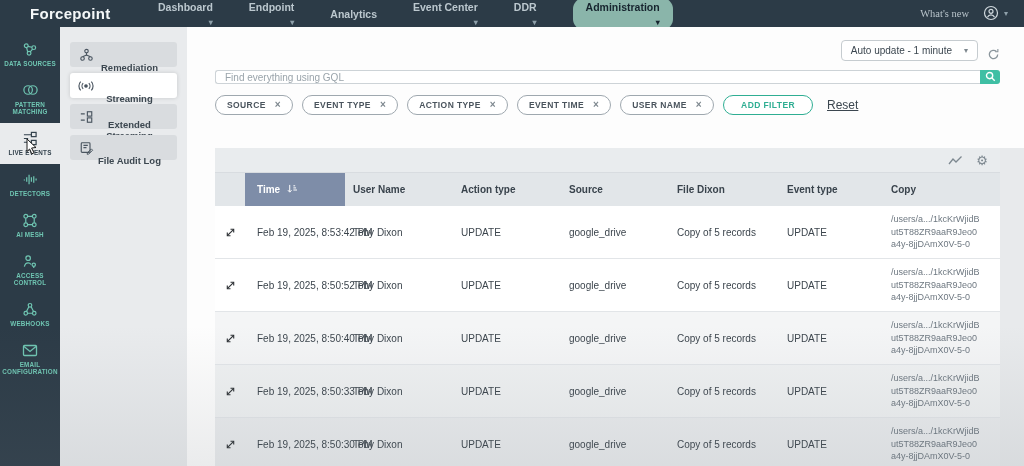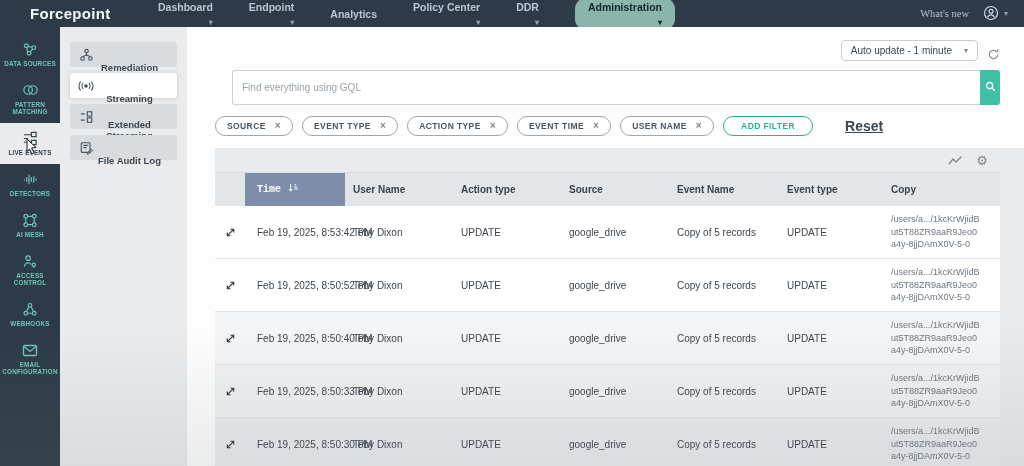--- a/index.html
+++ b/index.html
@@ -35,41 +35,41 @@
 
   .content { flex:1; position:relative; background:#fdfdfd; }
   .right-gutter { position:absolute; right:0; top:121px; width:24px; bottom:0; background:#e8eaec; }
 
   .update-row { display:flex; justify-content:flex-end; align-items:flex-end; gap:9px; padding:13px 24px 0 0; }
   .auto-update { border:1px solid #c6ccd0; border-radius:4px; padding:4px 9px; font-size:10px; color:#3c4750;
                  display:flex; gap:12px; align-items:center; background:#fff; cursor:pointer; }
   .auto-update .caret { font-size:8px; color:#7d878e; }
   .refresh-icon { color:#8a959c; cursor:pointer; display:flex; }
 
-  .search-row { margin:9px 24px 0 45px; display:flex; height:35px; }
+  .search-row { margin:9px 24px 0 28px; display:flex; height:14px; }
   .search-input { flex:1; border:1px solid #cdd3d7; border-right:none; border-radius:3px 0 0 3px; font-size:10px; padding:0 9px; color:#333; outline:none; }
   .search-input::placeholder { color:#9aa4ab; }
   .search-btn { width:20px; background:#3fbfa4; border:none; border-radius:0 3px 3px 0; display:flex; align-items:center; justify-content:center; cursor:pointer; }
 
   .chips-row { margin:11px 24px 0 28px; display:flex; align-items:center; gap:9px; }
   .chip { border:1px solid #9fa8af; border-radius:12px; padding:4px 11px; font-size:8.5px; font-weight:bold;
           color:#4a545d; letter-spacing:.4px; display:flex; gap:9px; align-items:center; background:#fff; cursor:pointer; }
   .chip .x { color:#7d878e; font-size:10px; line-height:8px; cursor:pointer; }
   .chip.add { border:1.5px solid #2fae93; color:#2fae93; padding:4px 17px; }
-  .reset-link { font-size:14px; color:#3c4750; text-decoration:underline; font-weight:bold; margin-left:23px; cursor:pointer; }
+  .reset-link { font-size:12px; color:#3c4750; text-decoration:underline; font-weight:normal; margin-left:5px; cursor:pointer; }
 
   
   .table-wrap { position:absolute; left:28px; right:24px; top:121px; bottom:0; overflow:hidden; display:flex; flex-direction:column; }
   .table-toolbar { height:25px; background:#e9ecee; display:flex; align-items:center; justify-content:flex-end; gap:13px;
                    padding-right:12px; color:#7d8890; border-bottom:1px solid #d8dce0; flex-shrink:0; }
   .table-toolbar .tbtn { cursor:pointer; display:flex; align-items:center; font-size:13px; }
   .gcols { display:grid; grid-template-columns:30px 100px 108px 108px 108px 110px 104px 1fr; }
   .thead { background:#e2e6e9; height:33px; align-items:center; font-size:10px; font-weight:bold; color:#39434c; flex-shrink:0; }
   .th { padding-left:8px; cursor:pointer; }
-  .th.time { background:#7e8da8; color:#fff; height:100%; display:flex; align-items:center; padding-left:12px; gap:7px;font-family:Liberation Mono, monospace; }
+  .th.time { background:#7e8da8; color:#fff; height:100%; display:flex; align-items:center; padding-left:12px; gap:7px; }
   .tbody { flex:1; overflow:hidden; }
   .trow { min-height:53px; align-items:center; font-size:10px; color:#3c454d; border-bottom:1px solid #e2e5e8; background:#fff; cursor:pointer; }
   .trow:nth-child(3) { background:#f4f5f6; }
   .trow:nth-child(4) { background:#eff1f2; }
   .trow:nth-child(5) { background:#eaecee; }
   .cell { padding:0 8px; }
   .cell.time { padding-left:12px; white-space:nowrap; }
   .cell.path { font-size:9px; color:#6e7881; word-break:break-all; line-height:1.4; padding-right:19px; }
   .expand-cell { display:flex; justify-content:center; cursor:pointer; }
 
@@ -91,21 +91,21 @@
   </span>
         <span class="nav-item">
     <span>Endpoint</span>
     <span class="caret">▾</span>
   </span>
         <span class="nav-item">
     <span>Analytics</span>
 
   </span>
         <span class="nav-item">
-    <span>Policy Center</span>
+    <span>Event Center</span>
     <span class="caret">▾</span>
   </span>
         <span class="nav-item">
     <span>DDR</span>
     <span class="caret">▾</span>
   </span>
         <span class="nav-item pill">
     <span>Administration</span>
     <span class="caret">▾</span>
   </span>
@@ -318,21 +318,21 @@
         </div>
         <div class="thead gcols" id="tableHead">
             <span></span>
             <span class="th time">Time<span><svg width="10" height="10" viewBox="0 0 11 11" fill="none" stroke="#ffffff" stroke-width="1.1">
                   <path d="M3 1 V8.5 M1 6.8 L3 9 L5 6.8"></path>
                   <path d="M7 2 H9 M7 4.3 H10 M7 6.6 H11"></path>
                 </svg></span></span>
             <span class="th">User Name</span>
             <span class="th">Action type</span>
             <span class="th">Source</span>
-            <span class="th">Event Name</span>
+            <span class="th">File Dixon</span>
             <span class="th">Event type</span>
             <span class="th">Copy</span>
           </div>
         <div class="tbody" id="tableBody">
             <div class="trow gcols">
     <span class="expand-cell">
       <svg width="11" height="11" viewBox="0 0 12 12" fill="none" stroke="#2b2f33" stroke-width="1.2">
         <path d="M2.5 9.5 L9.5 2.5"></path>
                   <path d="M6 2.5 H9.5 V6"></path>
                   <path d="M2.5 6 V9.5 H6"></path>

